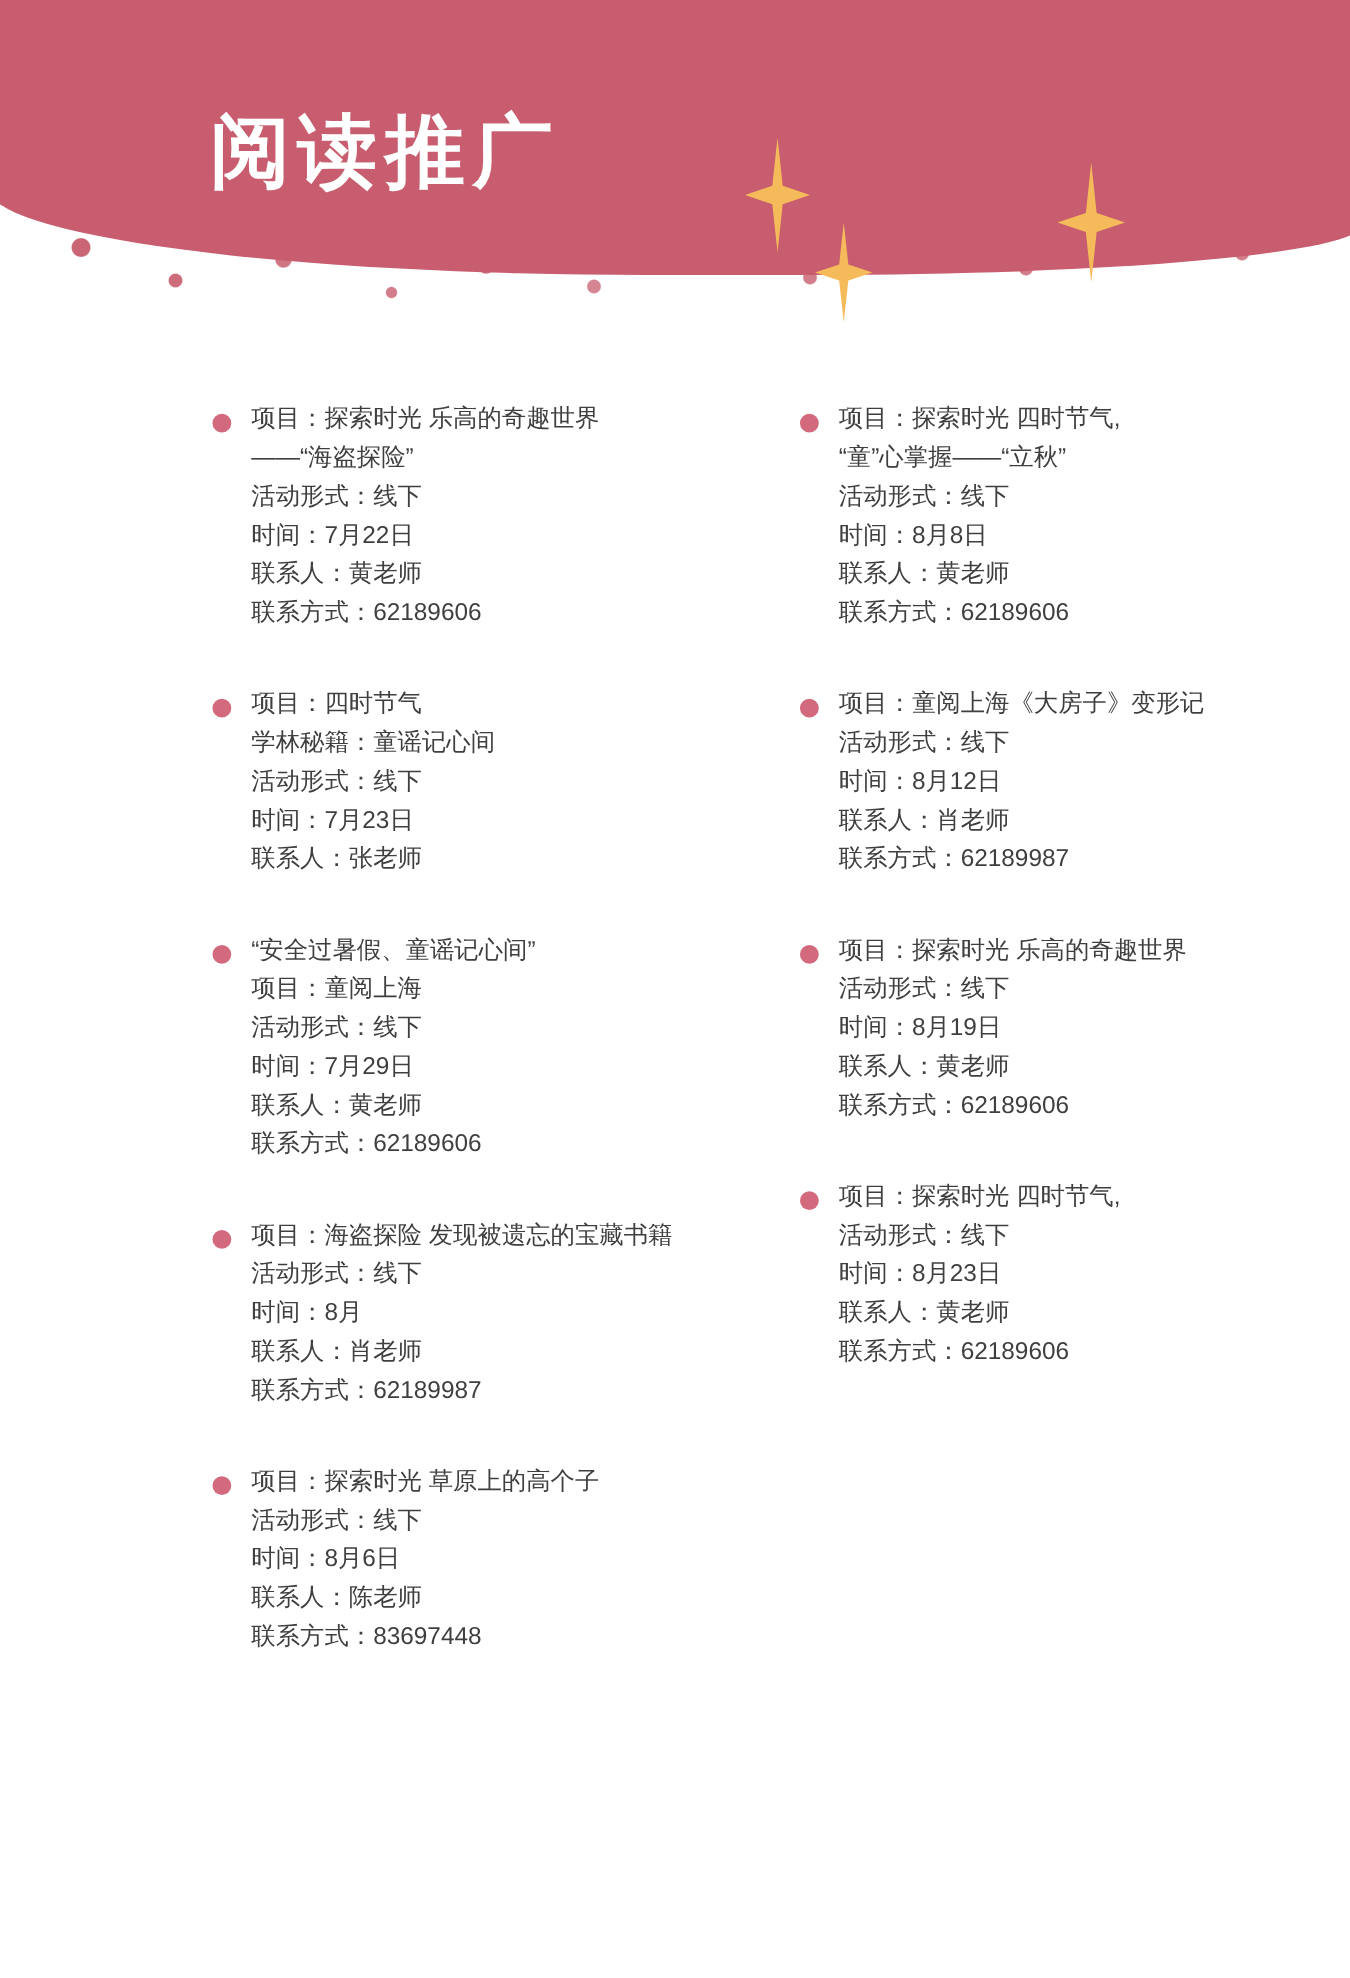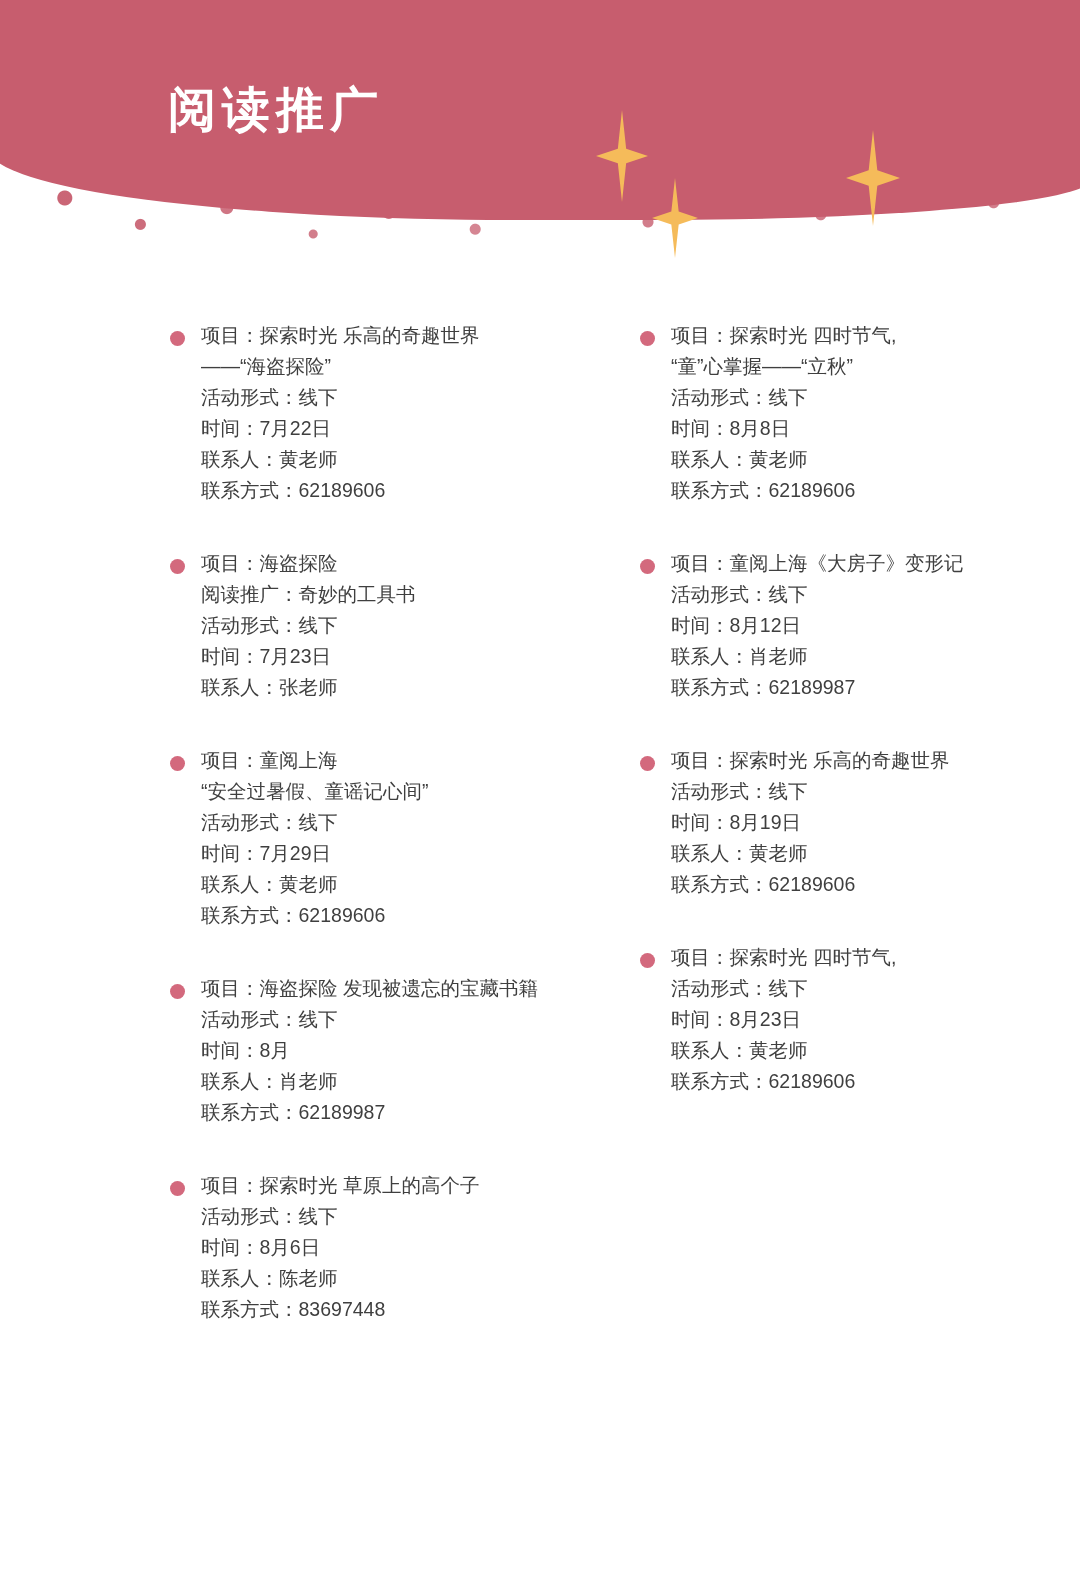--- a/index.html
+++ b/index.html
@@ -52,21 +52,21 @@
       radial-gradient(circle at 60% 60%, rgba(199,93,110,0.8) 0 5px, rgba(199,93,110,0) 6px),
       radial-gradient(circle at 68% 38%, rgba(199,93,110,0.9) 0 6px, rgba(199,93,110,0) 7px),
       radial-gradient(circle at 76% 54%, rgba(199,93,110,0.8) 0 5px, rgba(199,93,110,0) 6px),
       radial-gradient(circle at 84% 34%, rgba(199,93,110,0.85) 0 6px, rgba(199,93,110,0) 7px),
       radial-gradient(circle at 92% 44%, rgba(199,93,110,0.8) 0 5px, rgba(199,93,110,0) 6px);
   }
   .banner-title {
     position: absolute;
     left: 168px;
     top: 78px;
-    font-size: 48px;
+    font-size: 64px;
     font-weight: bold;
     color: #ffffff;
     letter-spacing: 6px;
     font-family: "Liberation Sans", "DejaVu Sans", sans-serif;
   }
 
   
   .sparkle {
     position: absolute;
     background: #f5bb5a;
@@ -146,33 +146,33 @@
         <div class="line">活动形式：线下</div>
         <div class="line">时间：7月22日</div>
         <div class="line">联系人：黄老师</div>
         <div class="line">联系方式：62189606</div>
       </div>
     </div>
 
     <div class="entry">
       <div class="bullet"></div>
       <div class="entry-body">
-        <div class="line">项目：海盗探险</div>
-        <div class="line">阅读推广：奇妙的工具书</div>
+        <div class="line">项目：四时节气</div>
+        <div class="line">学林秘籍：童谣记心间</div>
         <div class="line">活动形式：线下</div>
         <div class="line">时间：7月23日</div>
         <div class="line">联系人：张老师</div>
       </div>
     </div>
 
     <div class="entry">
       <div class="bullet"></div>
       <div class="entry-body">
+        <div class="line">“安全过暑假、童谣记心间”</div>
         <div class="line">项目：童阅上海</div>
-        <div class="line">“安全过暑假、童谣记心间”</div>
         <div class="line">活动形式：线下</div>
         <div class="line">时间：7月29日</div>
         <div class="line">联系人：黄老师</div>
         <div class="line">联系方式：62189606</div>
       </div>
     </div>
 
     <div class="entry">
       <div class="bullet"></div>
       <div class="entry-body">

